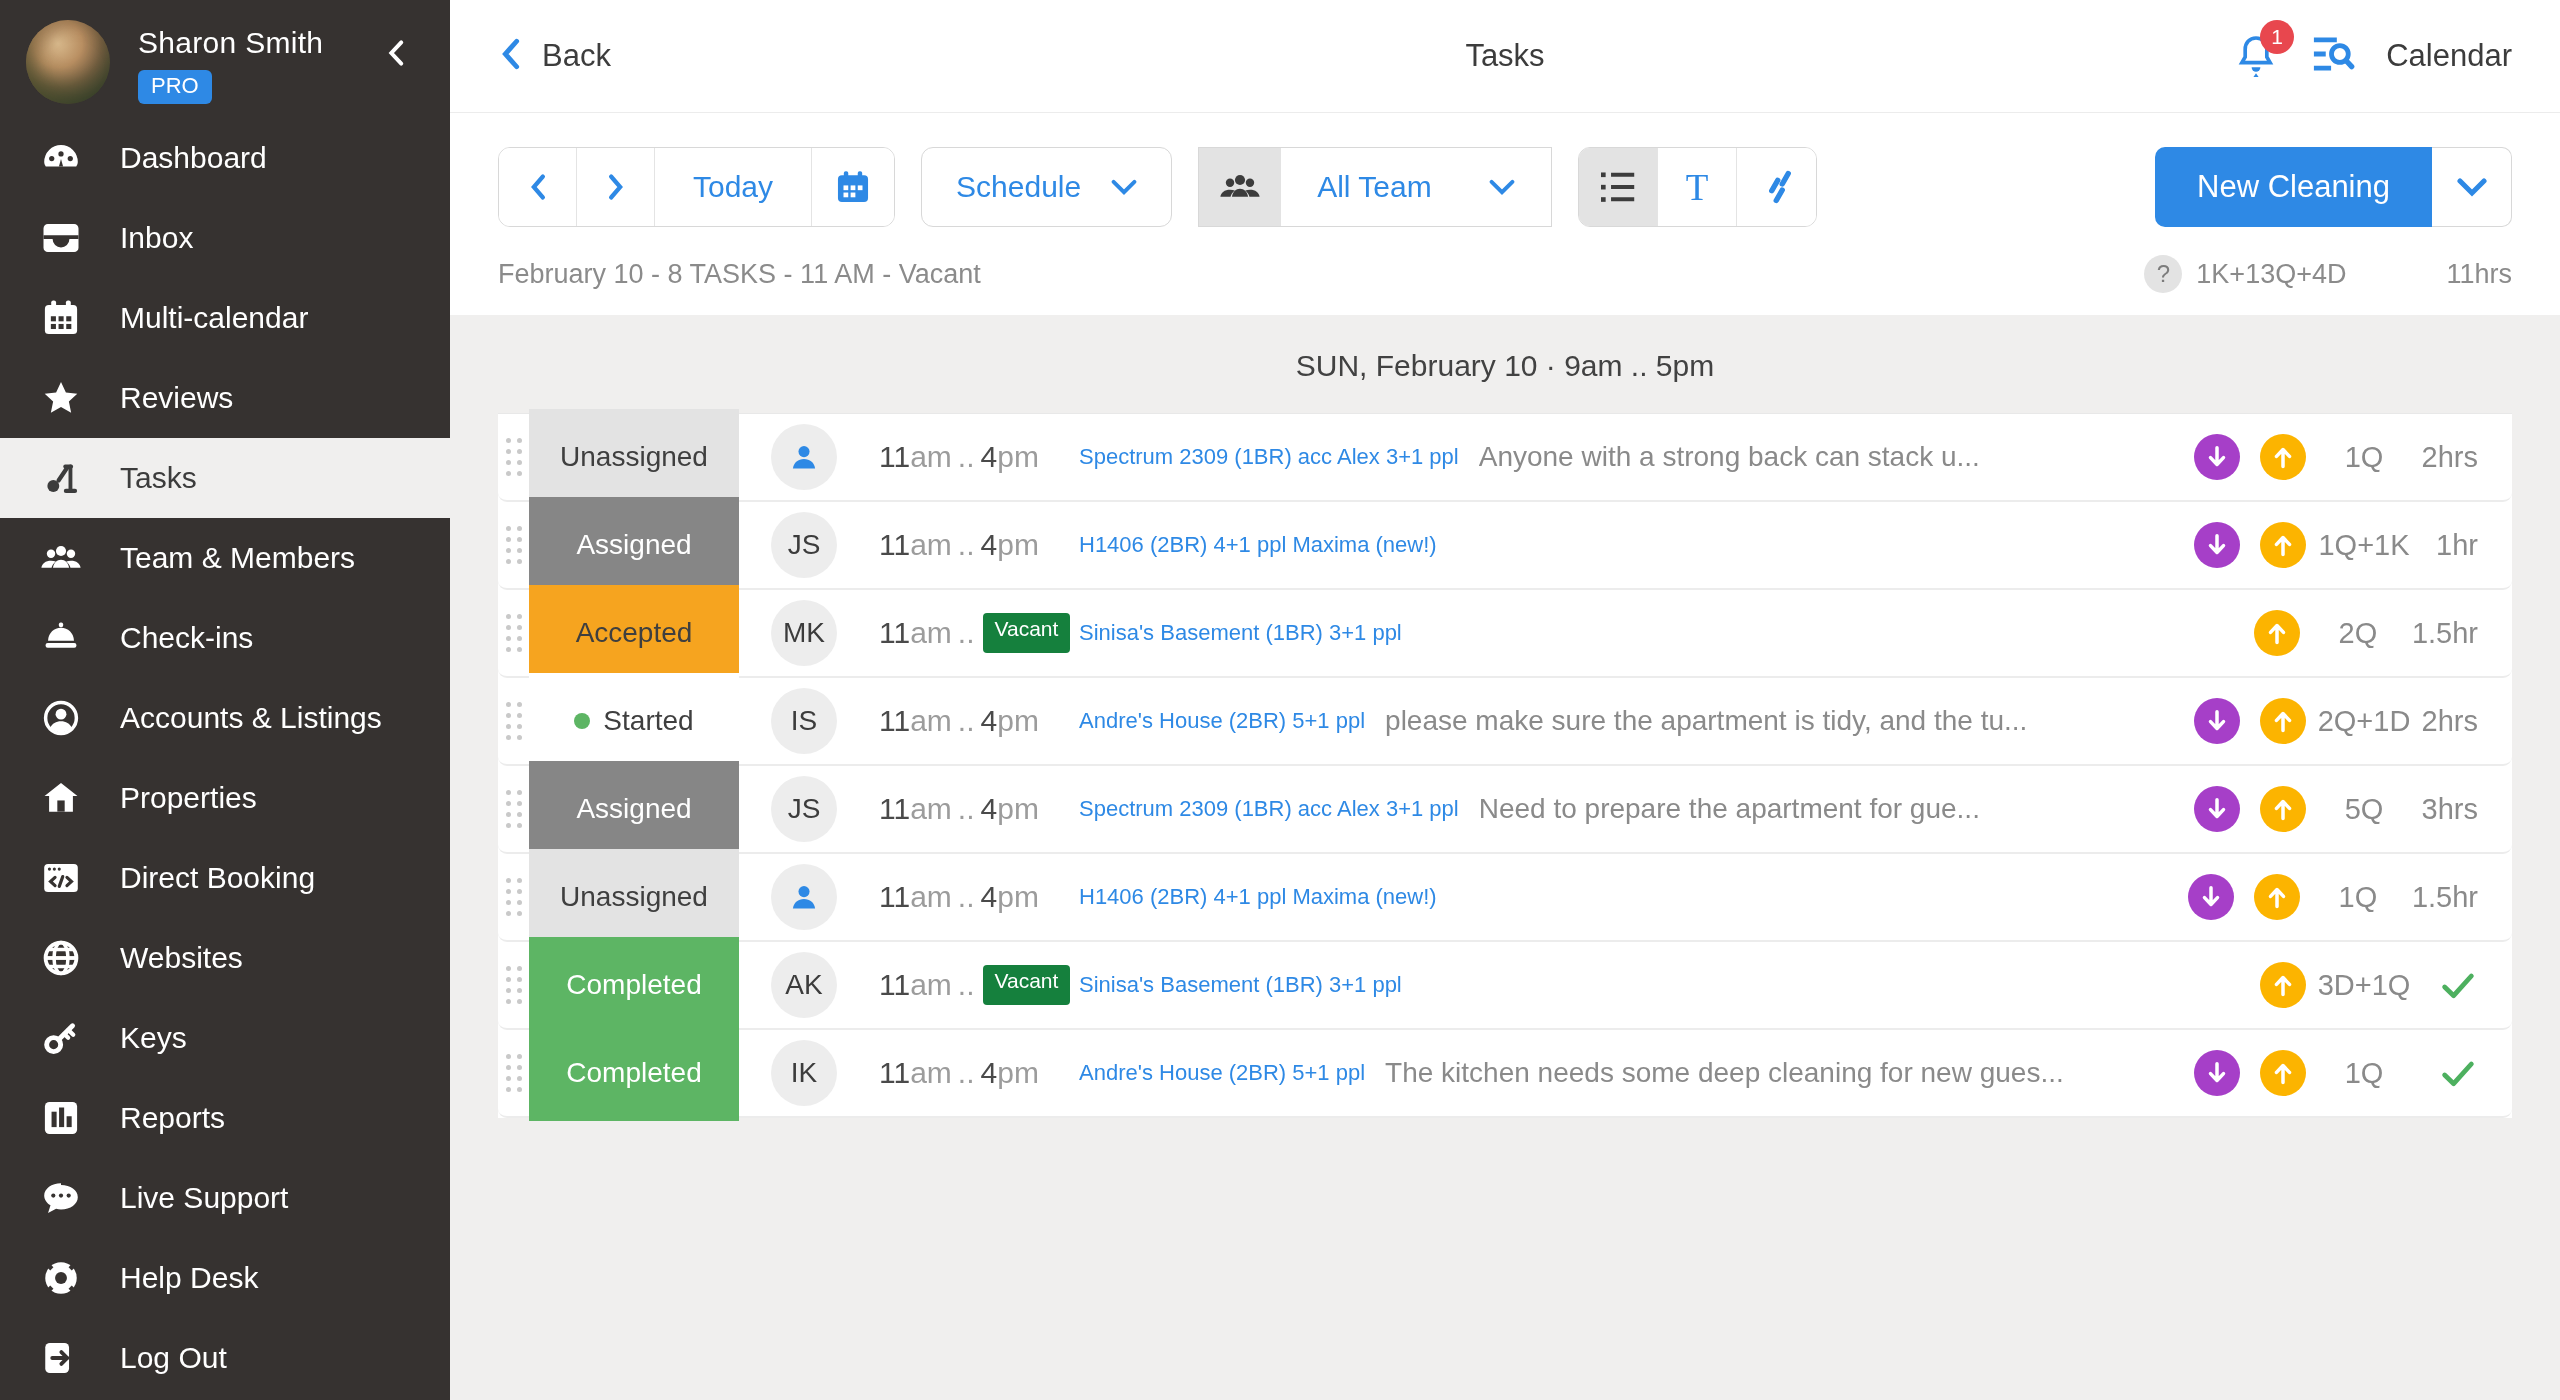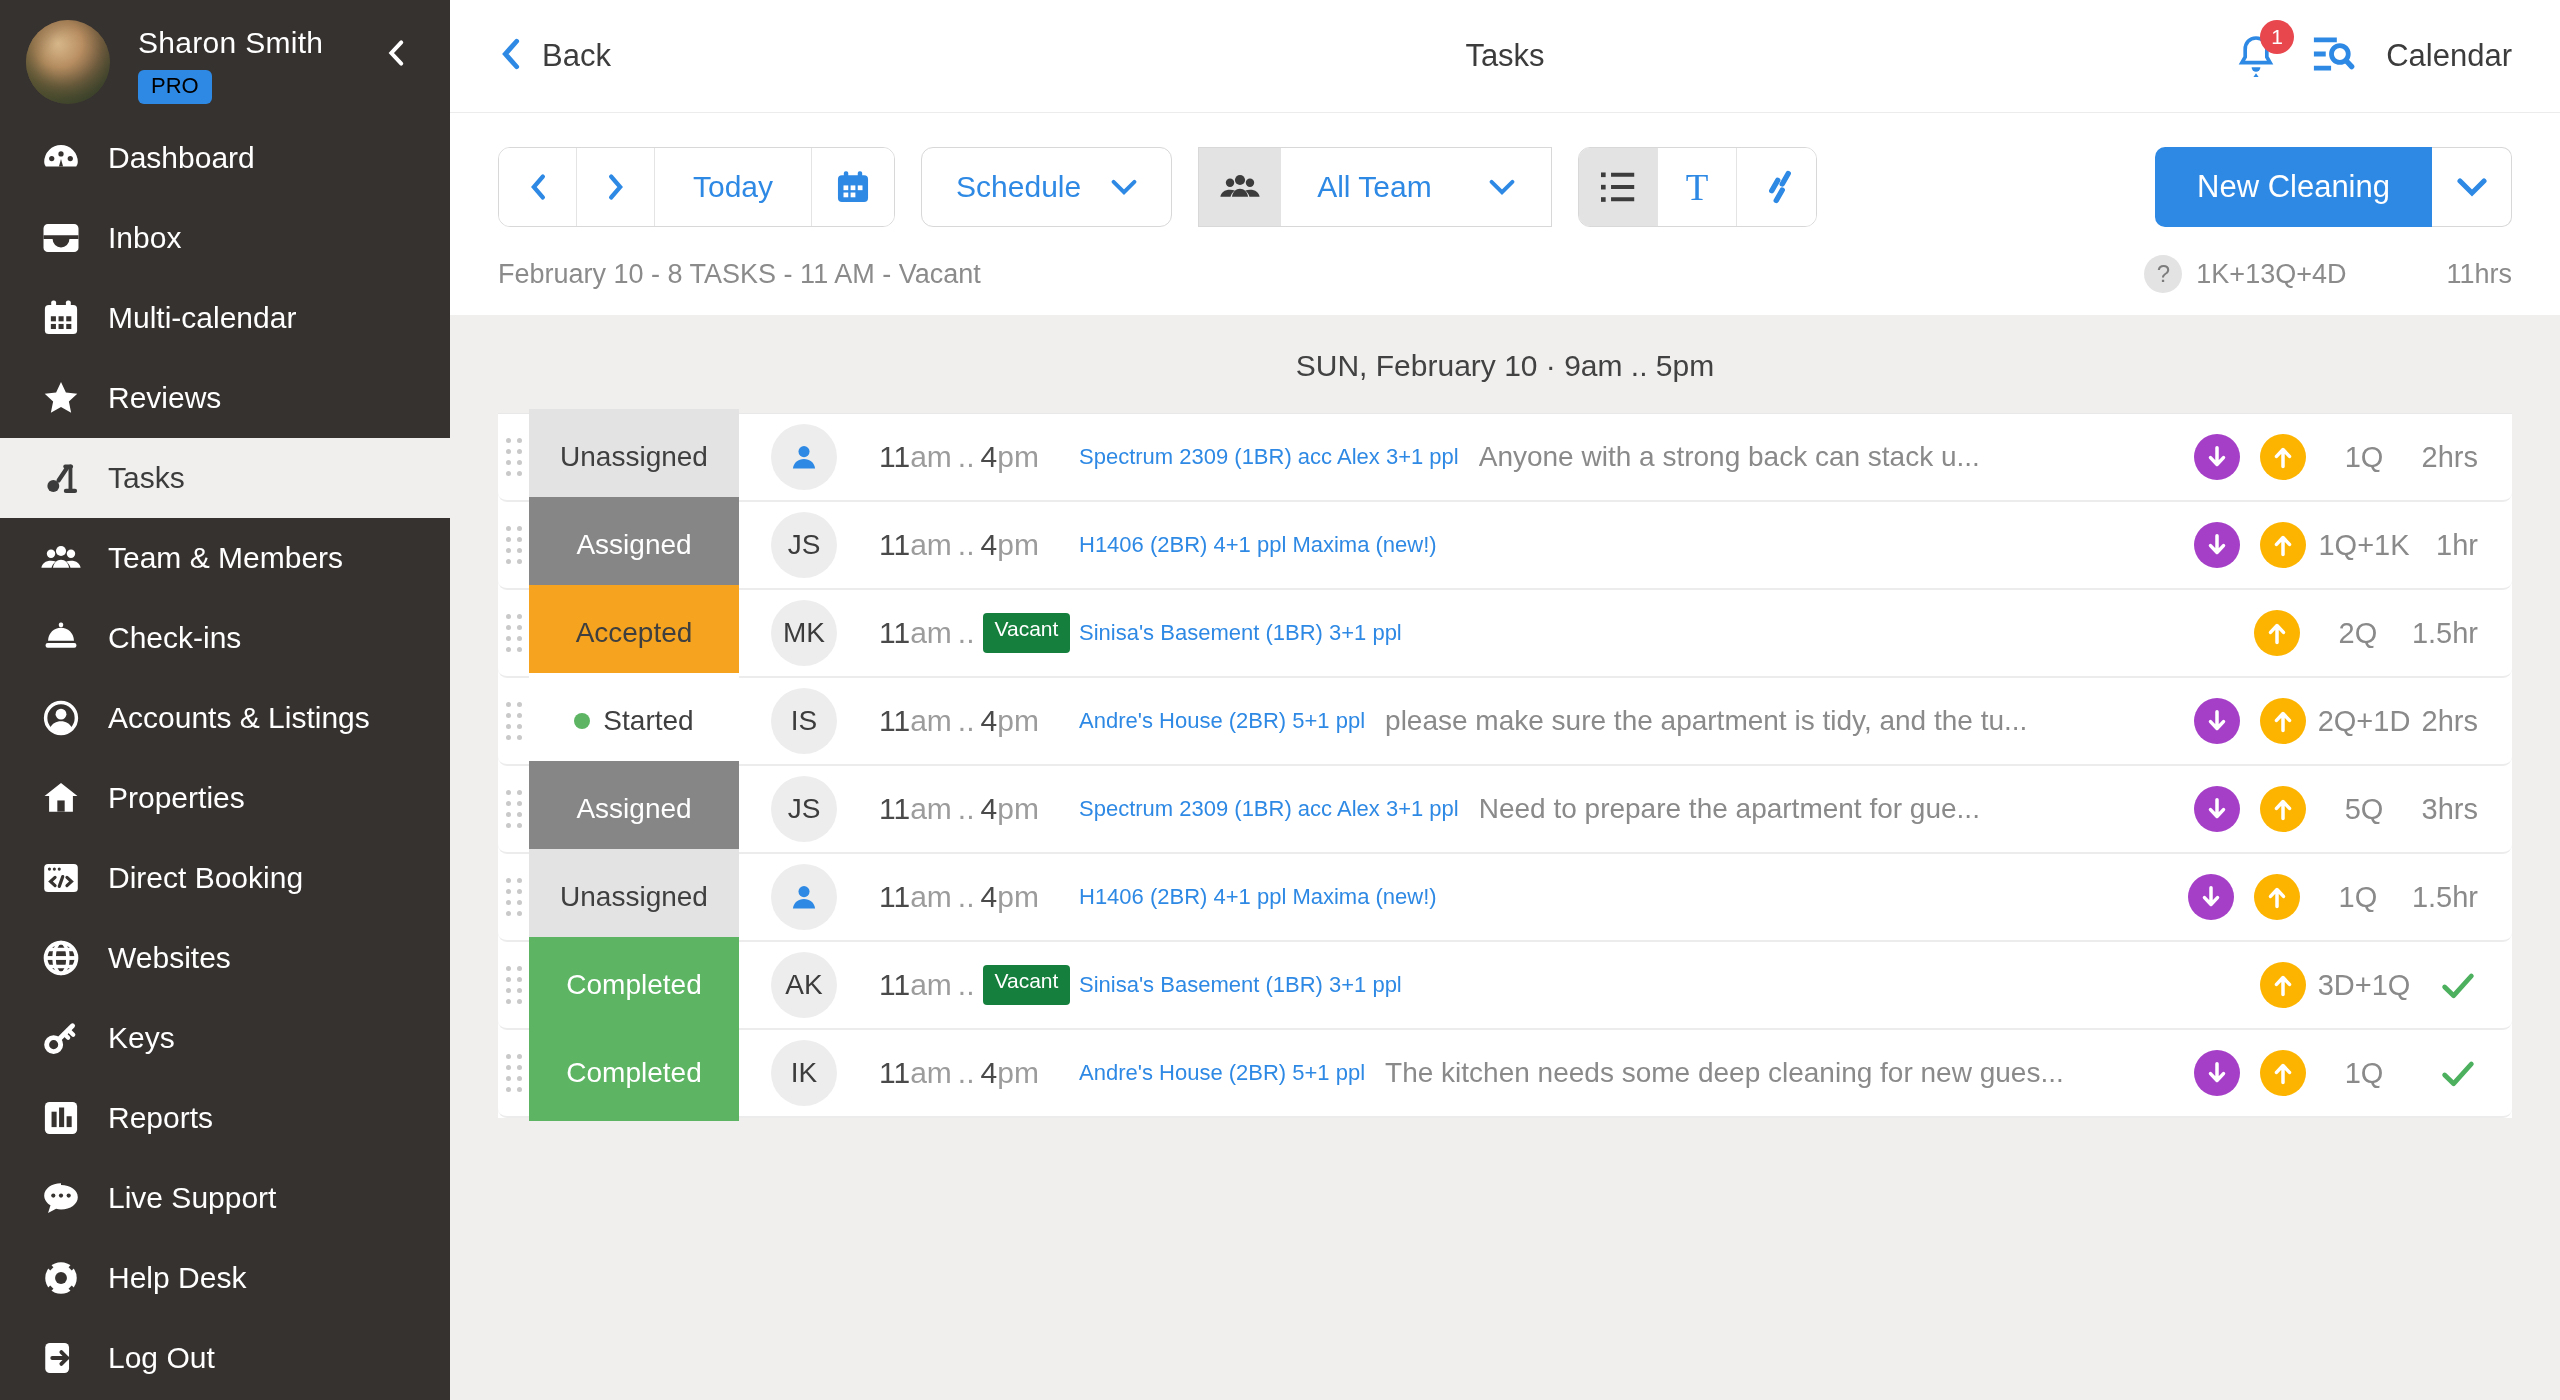--- a/index.html
+++ b/index.html
@@ -8,25 +8,25 @@
   .app { display:flex; width:2560px; height:1400px; }
 
   
   .sidebar { width:450px; flex-shrink:0; background:#363230; color:#fff; position:relative; overflow:hidden; }
   .profile { position:relative; height:118px; padding:20px 24px 0 26px; display:flex; }
   .avatar-photo { width:84px; height:84px; border-radius:50%; flex-shrink:0;
     background: radial-gradient(circle at 38% 28%, #d8b98c 0%, #b98f62 30%, #7a5f43 55%, #4b4034 78%, #353028 100%);
     box-shadow: inset 0 -18px 22px rgba(40,70,30,.45), inset 10px 6px 14px rgba(120,90,60,.35); }
   .profile-text { margin-left:28px; padding-top:6px; }
   .user-name { font-size:30px; font-weight:400; letter-spacing:.3px; }
-  .pro-badge { display:inline-block; margin-top:10px; background:#2e89e5; color:#000000; font-size:22px;
+  .pro-badge { display:inline-block; margin-top:10px; background:#2e89e5; color:#ffffff; font-size:22px;
     padding:3px 13px 5px; border-radius:6px; }
   .collapse { position:absolute; right:36px; top:36px; width:34px; height:34px; cursor:pointer; }
   .menu { margin-top:0; }
-  .menu-item { display:flex; align-items:center; height:80px; padding-left:38px; gap:24px;
+  .menu-item { display:flex; align-items:center; height:80px; padding-left:38px; gap:36px;
     font-size:30px; color:#fff; cursor:pointer; white-space:nowrap; }
   .menu-item .mi-icon { width:46px; height:46px; display:flex; align-items:center; justify-content:center; flex-shrink:0; }
   .menu-item .mi-icon svg { width:42px; height:42px; }
   .menu-item.active { background:#f0efee; color:#3c3c3c; }
 
   
   main { flex:1; min-width:0; display:flex; flex-direction:column; background:#fff; }
   .topbar { height:113px; flex-shrink:0; display:flex; align-items:center; position:relative;
     padding:0 48px; border-bottom:1px solid #ececec; }
   .back { display:flex; align-items:center; gap:18px; cursor:pointer; }

